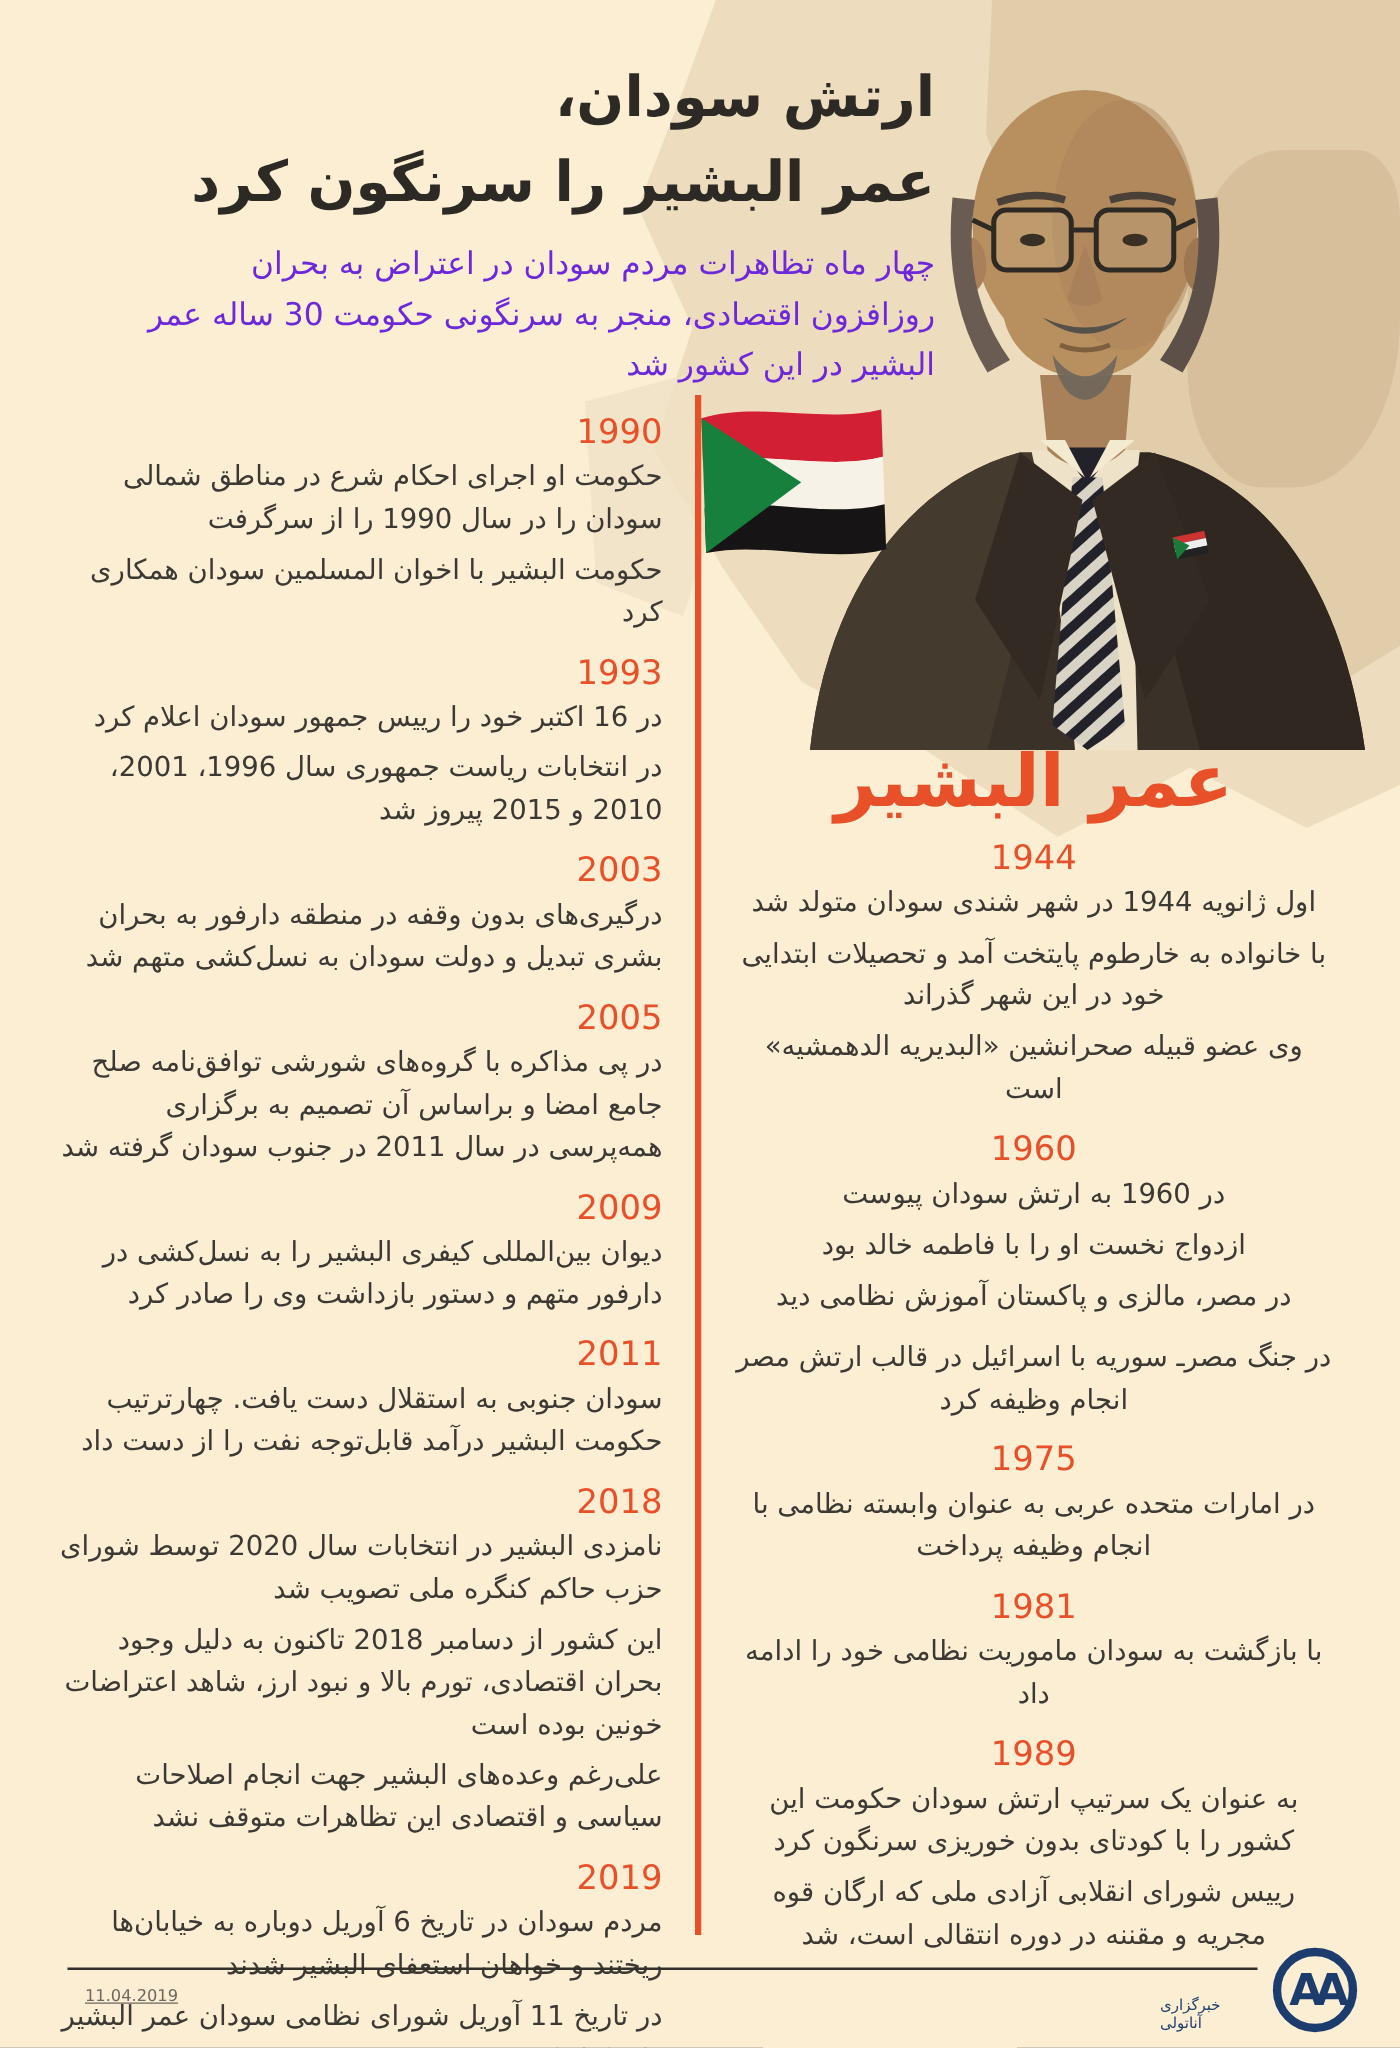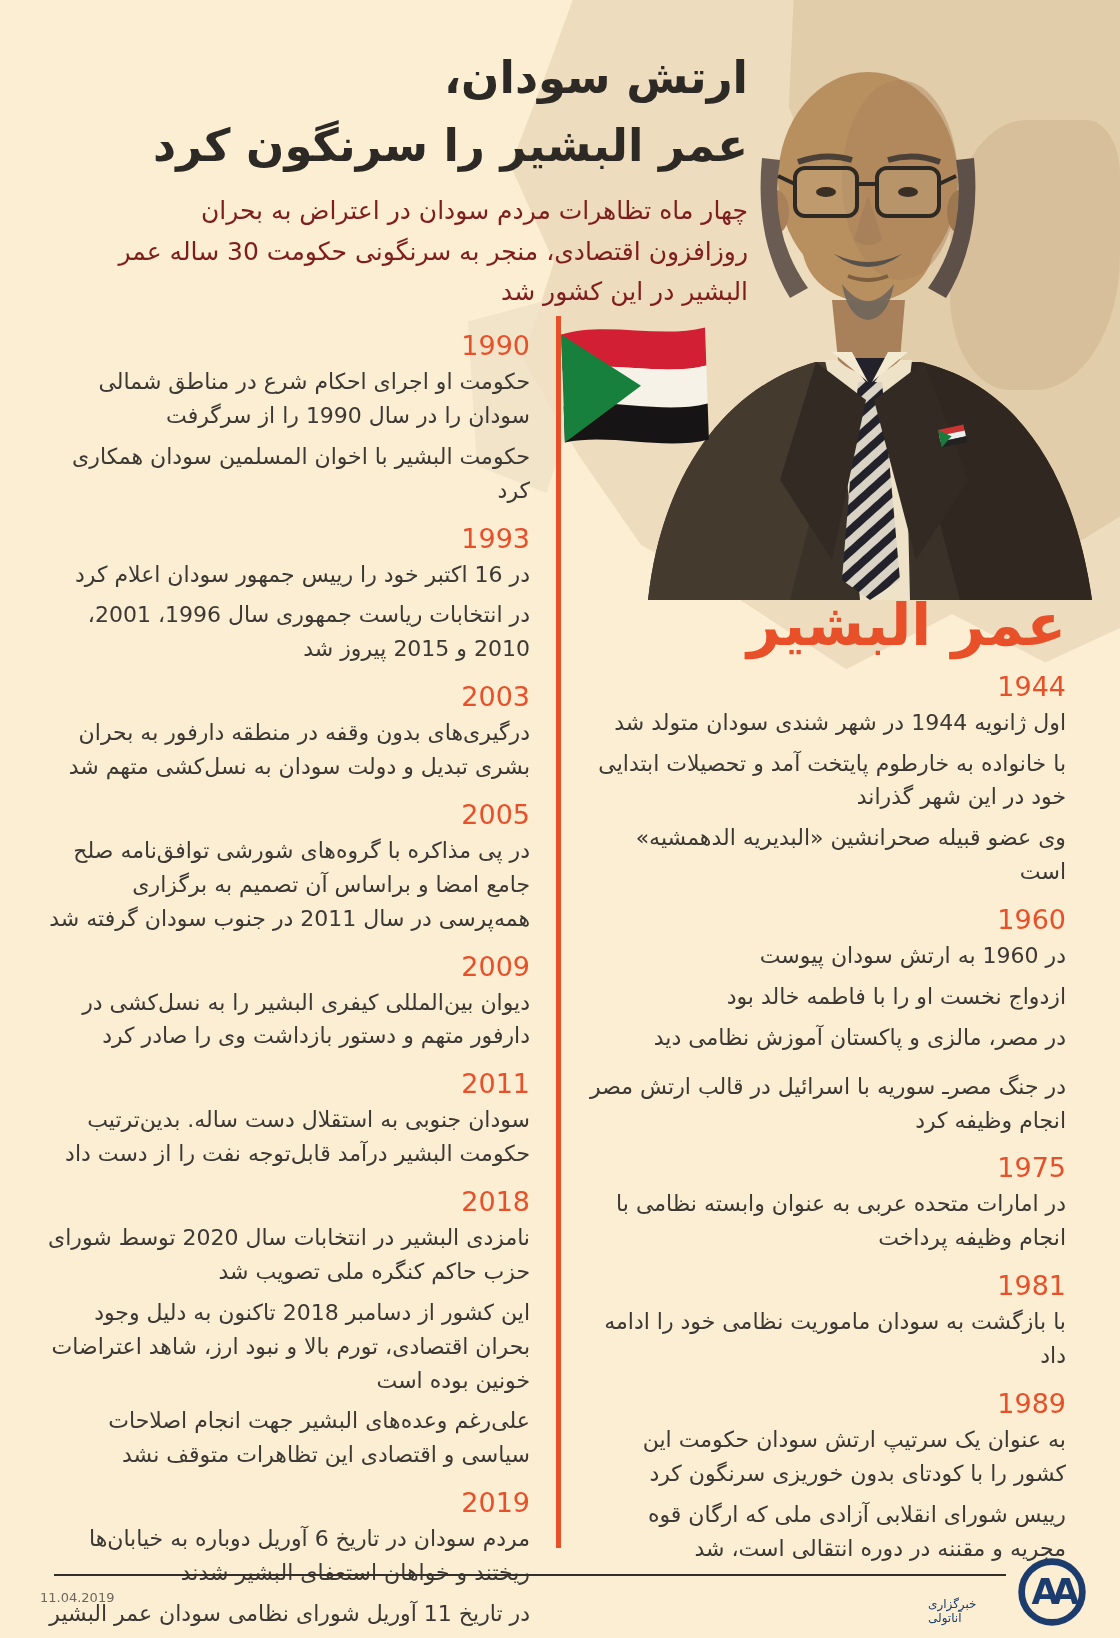--- a/index.html
+++ b/index.html
@@ -15,42 +15,42 @@
   .stain2 { left:640px; top:0; width:480px; height:630px; background:#dec7a2; opacity:.72;
     clip-path:polygon(32% 0,100% 0,100% 82%,83% 90%,62% 79%,49% 60%,41% 36%,31% 17%); }
   .stain3 { left:950px; top:120px; width:170px; height:270px; background:#cbb089; opacity:.45;
     border-radius:45% 20% 50% 35%; }
   .stain4 { left:468px; top:298px; width:112px; height:195px; background:#f0e2c7; opacity:.85;
     clip-path:polygon(0 12%,78% 0,100% 48%,70% 100%,8% 86%); }
   
   .header { position:absolute; top:24px; right:372px; width:650px; z-index:6;
     direction:rtl; text-align:right;margin-top:20px; }
   .title-line { font-size:45px; font-weight:bold; color:#2d2a25; line-height:1.5; }
-  .subtitle { font-size:25px; color:#7f1d1d; line-height:1.62; margin-top:12px; }
+  .subtitle { font-size:25px; color:#6d28d9; line-height:1.62; margin-top:12px; }
   
   .spine { position:absolute; left:556px; top:316px; width:5px; height:1232px;
     background:#e8502a; z-index:4; }
   .flag { position:absolute; left:561px; top:324px; width:148px; height:124px; z-index:4;
     transform:rotate(-2deg); }
   
   .portrait { position:absolute; left:620px; top:0; width:500px; height:600px; z-index:2; }
   
   .col-left { position:absolute; left:46px; top:330px; width:484px; z-index:6;
     direction:rtl; text-align:right; }
   .col-right { position:absolute; left:588px; top:592px; width:478px; z-index:6;
-    direction:rtl; text-align:right; }
+    direction:rtl; text-align:center; }
   .profile-name { font-size:58px; font-weight:bold; color:#e8502a; line-height:1.15;
     margin-bottom:12px; }
   .tl-item { margin-bottom:15px; }
   .tl-year { font-size:27px; font-weight:normal; color:#e8502a; margin-bottom:4px; }
   .tl-item p { font-size:22px; line-height:1.54; color:#3c3833; margin:0 0 7px 0; }
   
   .rule { position:absolute; left:54px; top:1574px; width:952px; height:2px;
     background:#33302b; z-index:6; }
-  .date { position:absolute; left:40px; top:1590px; font-size:13px; color:#6d675e; z-index:6; }
+  .date { position:absolute; left:68px; top:1590px; font-size:13px; color:#6d675e; z-index:6;text-decoration:underline; }
   .agency { position:absolute; left:928px; top:1597px; width:84px; font-size:12px;
     color:#1d3c6e; direction:rtl; text-align:left; z-index:6; }
   .logo { position:absolute; left:1014px; top:1554px; width:76px; height:76px; z-index:6; }
 </style>
 </head>
 <body>
 
 <div class="canvas">
 
   <div class="stain stain1"></div>
@@ -155,21 +155,21 @@
     <section class="tl-item">
       <div class="tl-year">2005</div>
       <p>در پی مذاکره با گروه‌های شورشی توافق‌نامه صلح جامع امضا و براساس آن تصمیم به برگزاری همه‌پرسی در سال 2011 در جنوب سودان گرفته شد</p>
     </section>
     <section class="tl-item">
       <div class="tl-year">2009</div>
       <p>دیوان بین‌المللی کیفری البشیر را به نسل‌کشی در دارفور متهم و دستور بازداشت وی را صادر کرد</p>
     </section>
     <section class="tl-item">
       <div class="tl-year">2011</div>
-      <p>سودان جنوبی به استقلال دست ساله. بدین‌ترتیب حکومت البشیر درآمد قابل‌توجه نفت را از دست داد</p>
+      <p>سودان جنوبی به استقلال دست یافت. چهار‌ترتیب حکومت البشیر درآمد قابل‌توجه نفت را از دست داد</p>
     </section>
     <section class="tl-item">
       <div class="tl-year">2018</div>
       <p>نامزدی البشیر در انتخابات سال 2020 توسط شورای حزب حاکم کنگره ملی تصویب شد</p>
       <p>این کشور از دسامبر 2018 تاکنون به دلیل وجود بحران اقتصادی، تورم بالا و نبود ارز، شاهد اعتراضات خونین بوده است</p>
       <p>علی‌رغم وعده‌های البشیر جهت انجام اصلاحات سیاسی و اقتصادی این تظاهرات متوقف نشد</p>
     </section>
     <section class="tl-item">
       <div class="tl-year">2019</div>
       <p>مردم سودان در تاریخ 6 آوریل دوباره به خیابان‌ها ریختند و خواهان استعفای البشیر شدند</p>

